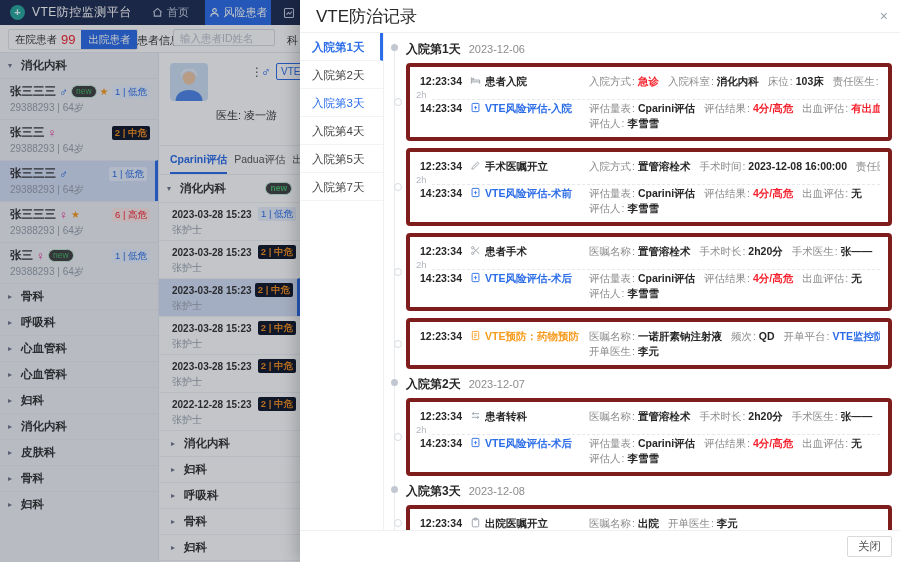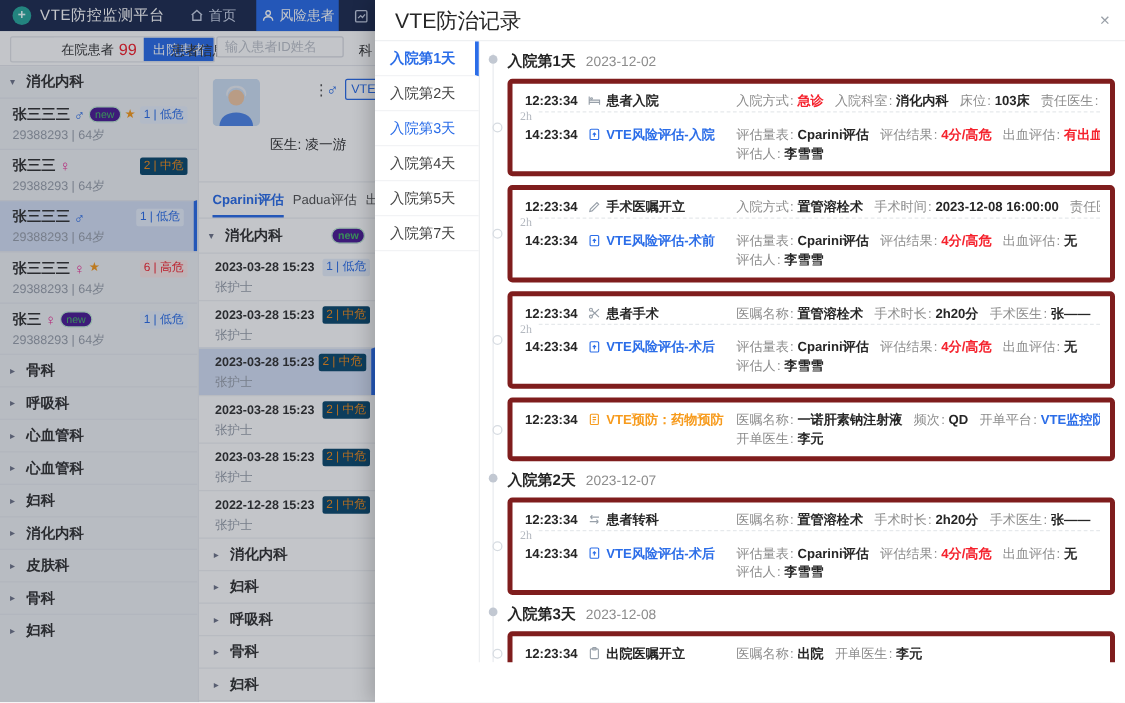--- a/index.html
+++ b/index.html
@@ -14,45 +14,45 @@
   .nav-item{position:absolute;top:0;height:25px;display:flex;align-items:center;gap:4px;font-size:11px;color:#c7d0e4;cursor:pointer;}
   .nav-home{left:152px;}
   .nav-risk{left:205px;width:66px;justify-content:center;background:#2b6de8;color:#fff;}
   .nav-chart{left:283px;}
   .nicon{display:flex;align-items:center;}
   .nicon svg{display:block;}
 
   
   .toolbar{position:absolute;top:25px;left:0;width:100%;height:28px;background:#fff;border-bottom:1px solid #e7e9ee;box-sizing:border-box;}
   .seg{position:absolute;left:8px;top:4px;height:19px;display:flex;border:1px solid #e3e5e9;border-radius:2px;overflow:hidden;}
-  .seg .s1{display:flex;align-items:center;padding:0 6px;background:#fff;font-size:10.5px;color:#333;cursor:pointer;margin-left:34px;}
+  .seg .s1{display:flex;align-items:center;padding:0 6px;background:#fff;font-size:10.5px;color:#333;cursor:pointer;}
   .s1 .cnt{color:#f5222d;margin-left:4px;font-size:13px;}
   .seg .s2{display:flex;align-items:center;padding:0 7px;background:#2b6de8;color:#fff;font-size:10.5px;cursor:pointer;}
   .pi-label{position:absolute;left:137px;top:8px;font-size:11px;color:#333;}
   .tsearch{position:absolute;left:173px;top:4px;width:102px;height:17px;border:1px solid #dadce2;border-radius:2px;
            font-size:10.5px;padding:0 6px;color:#333;box-sizing:border-box;outline:none;}
   .tsearch::placeholder{color:#bfc3cb;}
   .dept-label{position:absolute;left:287px;top:8px;font-size:11px;color:#333;}
 
   
   .plist{position:absolute;left:0;top:53px;bottom:0;width:158px;background:#f1f3f6;overflow:hidden;box-sizing:border-box;}
   .ghead,.grow{display:flex;align-items:center;gap:5px;padding:5px 8px;font-weight:bold;font-size:11.5px;color:#333;cursor:pointer;}
   .grow{border-top:1px solid #e8ebf0;}
   .car{color:#70768a;font-size:8px;width:8px;flex:none;}
   .pit{position:relative;padding:5px 8px 4px 10px;border-top:1px solid #e6e9ef;box-sizing:border-box;cursor:pointer;}
   .pit.sel{background:#d6e0f6;border-right:3px solid #2b6de8;}
   .pit .l1{display:flex;align-items:center;gap:3px;}
   .pname{font-weight:bold;font-size:11.5px;color:#333;white-space:nowrap;}
   .g{font-size:12px;font-weight:bold;}
   .g.m{color:#2b6de8;}.g.f{color:#eb2f96;}
-  .npill{background:#4c1d95;color:#49b86a;font-size:8.5px;padding:0 4px;border-radius:7px;line-height:11px;border:1px solid #c4ecd4;flex:none;}
+  .npill{background:#404040;color:#49b86a;font-size:8.5px;padding:0 4px;border-radius:7px;line-height:11px;border:1px solid #c4ecd4;flex:none;}
   .star{color:#f79b1d;font-size:10px;flex:none;}
   .tg{margin-left:auto;font-size:9.5px;padding:0 3px;border-radius:2px;line-height:14px;white-space:nowrap;flex:none;}
   .tg.low{color:#2b6de8;background:#e9f1fd;}
-  .tg.mid{color:#f08c1d;background:#0c4a6e;}
+  .tg.mid{color:#f08c1d;background:#0f172a;font-weight:bold;}
   .tg.high{color:#f5222d;background:#fdeae9;}
   .pit .l2{margin-top:2px;font-size:10px;color:#9aa1ac;}
 
   
   .ppanel{position:absolute;left:158px;top:53px;bottom:0;width:142px;background:#fff;border-left:1px solid #e4e7ec;overflow:hidden;box-sizing:border-box;}
   .phead{position:relative;height:92px;border-bottom:1px solid #eef0f4;}
   .avatar{position:absolute;left:11px;top:10px;width:38px;height:38px;border-radius:4px;overflow:hidden;}
   .more{position:absolute;left:92px;top:12px;color:#555;font-size:12px;cursor:pointer;}
   .pg-male{position:absolute;left:102px;top:11px;color:#2b6de8;font-weight:bold;font-size:13px;}
   .vtebtn{position:absolute;left:117px;top:10px;border:1px solid #2b6de8;color:#2b6de8;font-size:10px;line-height:15px;
@@ -99,21 +99,21 @@
   .cicon svg{display:block;}
   .cicon.c-blue{color:#2b6de8;}.cicon.c-orange{color:#f79b1d;}
   .cev{width:104px;flex:none;font-weight:bold;color:#262626;white-space:nowrap;overflow:hidden;}
   .cev.c-blue{color:#2b6de8;cursor:pointer;}.cev.c-orange{color:#f79b1d;}
   .cfs{flex:1;min-width:0;display:flex;gap:9px;white-space:nowrap;overflow:hidden;}
   .fld{flex:none;}
   .fl{color:#8c8c8c;margin-right:3px;}
   .fl::after{content:":";margin-left:1px;}
   .fv{font-weight:bold;color:#262626;}
   .fv.c-red{color:#f5222d;}.fv.c-blue{color:#2b6de8;cursor:pointer;}
-  .cgap{display:flex;align-items:flex-start;height:11px;color:#b4b9c0;font-size:9.5px;font-family:Liberation Serif, serif;}
+  .cgap{display:flex;align-items:flex-end;height:11px;color:#b4b9c0;font-size:9.5px;}
   .cgap .gl{flex:none;margin-right:5px;margin-left:-4px;}
   .cgap .gd{flex:1;border-top:1px dashed #e6e9ec;}
   .cline2{padding-left:169px;font-size:10.5px;line-height:15px;display:flex;}
   .dfoot{position:absolute;bottom:0;left:0;right:0;height:32px;border-top:1px solid #eef0f2;background:#fff;box-sizing:border-box;}
   .closebtn{position:absolute;right:8px;top:5px;padding:2px 10px;border:1px solid #d9d9d9;border-radius:2px;font-size:11.5px;color:#555;background:#fff;cursor:pointer;}
 </style>
 </head>
 <body>
 
 <div id="app">
@@ -364,21 +364,21 @@
         <div class="dnav-item link">入院第3天</div>
         <div class="dnav-item">入院第4天</div>
         <div class="dnav-item">入院第5天</div>
         <div class="dnav-item">入院第7天</div>
       </div>
       <div class="tl">
         <div class="tlline"></div>
 
         <div class="dayh">
           <span class="dayt">入院第1天</span>
-          <span class="dayd">2023-12-02</span>
+          <span class="dayd">2023-12-06</span>
         </div>
 
         <div class="card">
           <div class="crow">
             <span class="ct">12:23:34</span>
             <span class="cicon">
                 <svg width="11" height="11" viewBox="0 0 24 24" fill="none" stroke="currentColor" stroke-width="2">
                   <path d="M3 5v14M3 15h18v4M3 11h18v4"></path>
                   <circle cx="7" cy="8.5" r="1.6"></circle>
                 </svg>
@@ -590,15 +590,18 @@
                   <path d="M13 21H4V3h9"></path>
                   <path d="M16 8l4 4-4 4M20 12H9"></path>
                 </svg>
               </span>
             <span class="cev">患者离院</span>
           </div>
         </div>
 
       </div>
     </div>
+    <div class="dfoot">
+      <button class="closebtn">关闭</button>
+    </div>
   </div>
 
 </div>
 
 </body></html>

